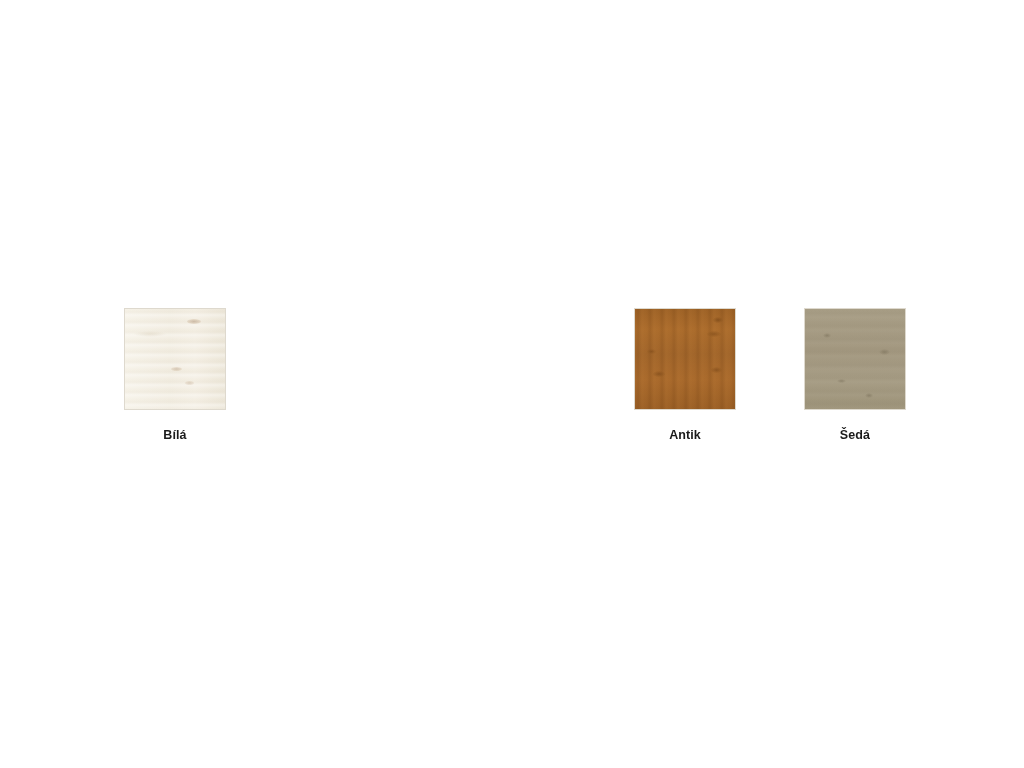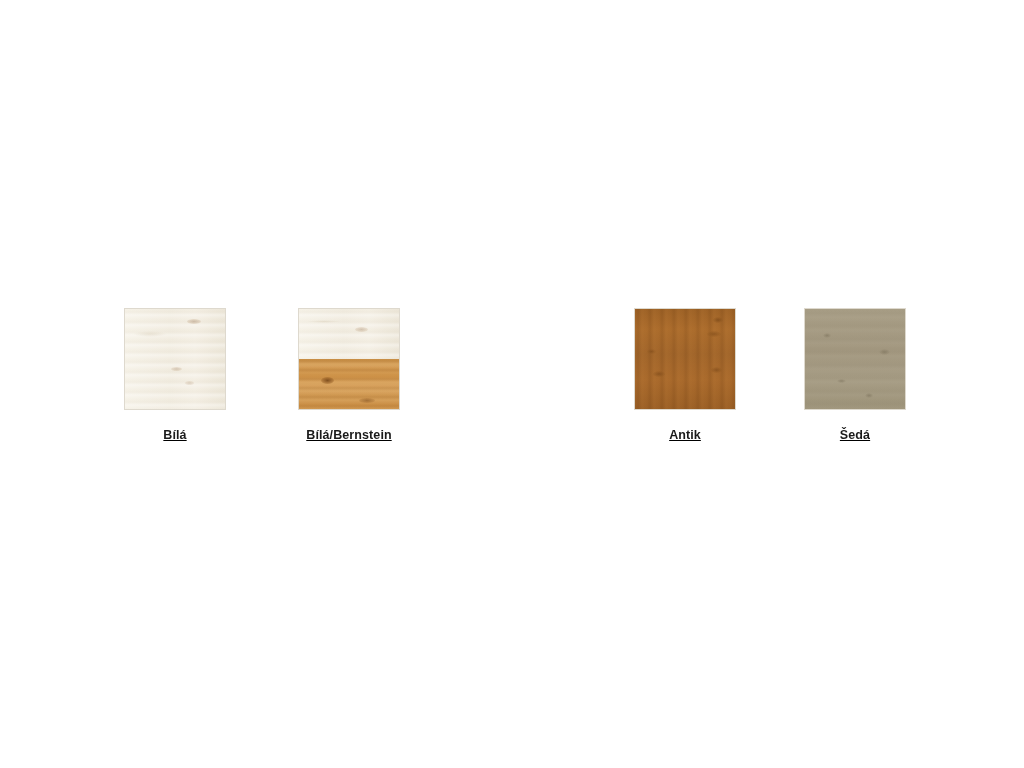--- a/index.html
+++ b/index.html
@@ -17,21 +17,20 @@
     position: absolute;
     left: 0;
     top: 0;
     width: 1024px;
     height: 768px;
   }
   .swatch-cell {
     position: absolute;
     width: 140px;
     text-align: center;
-    text-decoration: underline;
   }
   .swatch-tile {
     position: relative;
     width: 100px;
     height: 100px;
     margin: 0 auto;
     border: 1px solid #ded9ce;
     box-sizing: content-box;
     overflow: hidden;
     background: #ffffff;
@@ -153,34 +152,20 @@
   <div class="swatch-cell" style="left:105px; top:308px;">
     <div class="swatch-tile">
       <div class="tex tex-white"></div>
       <div class="knot" style="left:62%; top:10%; width:14px; height:5px; opacity:.35;"></div>
       <div class="knot" style="left:46%; top:58%; width:11px; height:4px; opacity:.28;"></div>
       <div class="knot" style="left:60%; top:72%; width:9px; height:4px; opacity:.22;"></div>
     </div>
     <div class="swatch-label">Bílá</div>
   </div>
 
-  <div class="swatch-cell" style="left:279px; top:308px;">
-    <div class="swatch-tile">
-      <div class="half-top">
-        <div class="tex tex-white"></div>
-        <div class="knot" style="left:56%; top:36%; width:13px; height:5px; opacity:.30;"></div>
-      </div>
-      <div class="half-bottom">
-        <div class="tex tex-amber"></div>
-        <div class="knot" style="left:22%; top:36%; width:13px; height:7px;"></div>
-        <div class="knot" style="left:60%; top:78%; width:16px; height:5px; opacity:.6;"></div>
-      </div>
-    </div>
-    <div class="swatch-label">Bílá/Bernstein</div>
-  </div>
 
 
   <div class="swatch-cell" style="left:615px; top:308px;">
     <div class="swatch-tile">
       <div class="tex tex-antique"></div>
       <div class="knot" style="left:78%; top:8%; width:10px; height:6px; opacity:.7;"></div>
       <div class="knot" style="left:72%; top:22%; width:14px; height:6px; opacity:.55;"></div>
       <div class="knot" style="left:12%; top:40%; width:9px; height:5px; opacity:.5;"></div>
       <div class="knot" style="left:18%; top:62%; width:12px; height:6px; opacity:.6;"></div>
       <div class="knot" style="left:76%; top:58%; width:11px; height:6px; opacity:.6;"></div>

